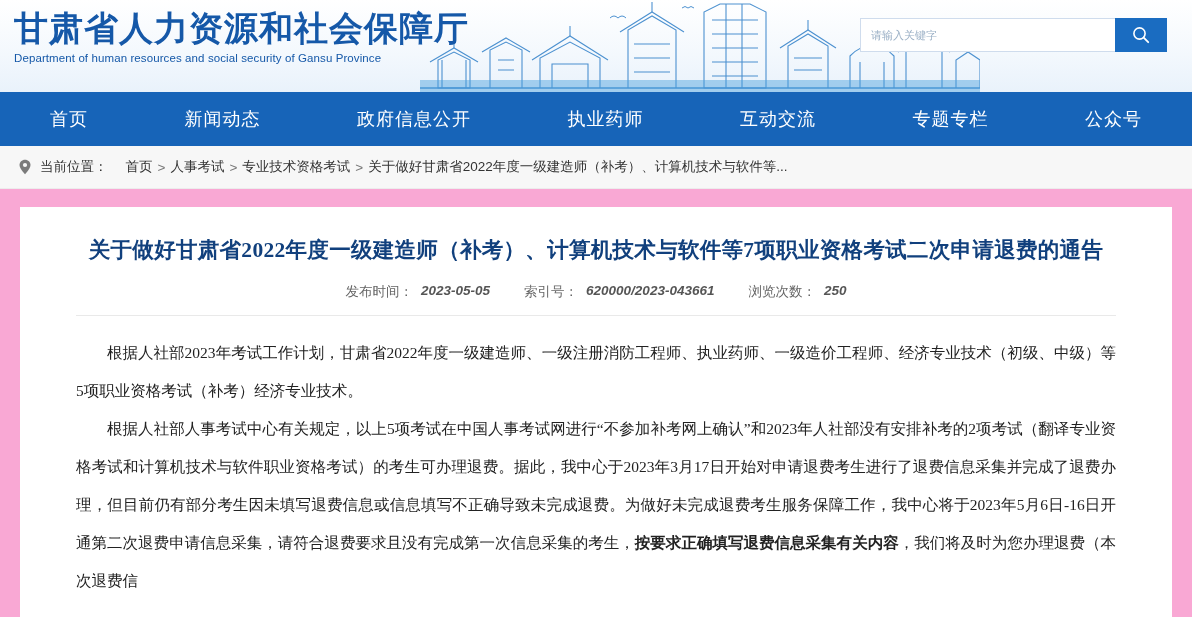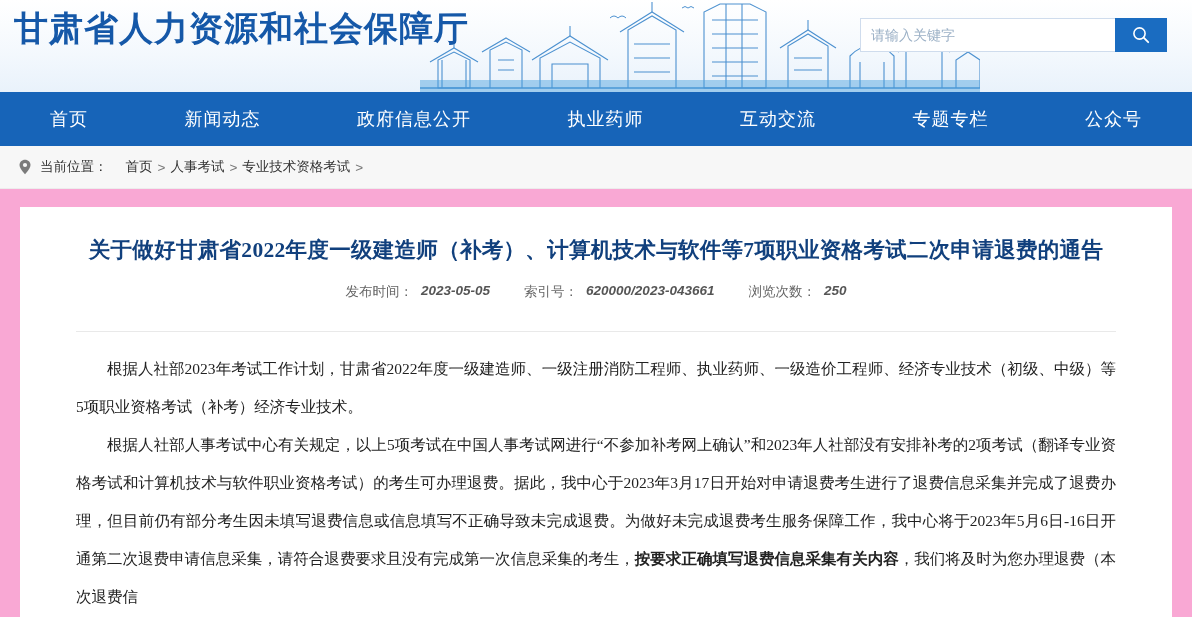--- a/index.html
+++ b/index.html
@@ -60,21 +60,21 @@
     z-index: 4;
   }
   .search-input {
     width: 255px;
     height: 34px;
     box-sizing: border-box;
     border: 1px solid #cfdced;
     border-right: none;
     background: #fff;
     padding: 0 10px;
-    font-size: 14px;
+    font-size: 11px;
     color: #333;
     outline: none;
     font-family: "Liberation Sans", sans-serif;
   }
   .search-input::placeholder { color: #9bb0c6; }
   .search-btn {
     width: 52px;
     height: 34px;
     background: #1a6cc1;
     border: none;
@@ -151,21 +151,21 @@
     line-height: 34px;
     font-family: "Liberation Serif", serif;
     letter-spacing: 0.3px;
   }
   .meta {
     display: flex;
     justify-content: center;
     align-items: center;
     gap: 34px;
     margin-top: 16px;
-    padding-bottom: 30px;
+    padding-bottom: 14px;
     border-bottom: 1px solid #e9e9e9;
     font-size: 13.5px;
     color: #666;
   }
   .meta-item { display: inline-flex; gap: 8px; }
   .meta-val { color: #555; font-style: italic; font-weight: bold; }
   .content {
     margin-top: 18px;
     font-size: 15.5px;
     line-height: 38px;
@@ -222,20 +222,21 @@
       <path d="M190 18 q4 -4 8 0 q4 -4 8 0" stroke-width="1"></path>
       <path d="M262 8 q3 -3 6 0 q3 -3 6 0" stroke-width="1"></path>
     </g>
     <g fill="#49a0dd" opacity="0.45">
       <path d="M0 80 L560 80 L560 92 L0 92 Z"></path>
     </g>
   </svg>
 
   <div class="header-left">
     <div class="site-title-cn">甘肃省人力资源和社会保障厅</div>
+    <div class="site-title-en">Department of human resources and social security of Gansu Province</div>
   </div>
 
   <div class="search-wrap">
     <input class="search-input" type="text" placeholder="请输入关键字" value="" style="">
     <button class="search-btn">
       <svg width="20" height="20" viewBox="0 0 20 20">
         <circle cx="8.5" cy="8.5" r="5.6" fill="none" stroke="#ffffff" stroke-width="1.6"></circle>
         <line x1="12.7" y1="12.7" x2="17.2" y2="17.2" stroke="#ffffff" stroke-width="1.8" stroke-linecap="round"></line>
       </svg>
     </button>
@@ -261,20 +262,21 @@
       <circle cx="7" cy="6" r="2.1" fill="#f7f7f7"></circle>
     </svg>
   </span>
   <span class="crumb-label">当前位置：</span>
   <span class="crumb-link">首页</span>
   <span class="crumb-sep">&gt;</span>
   <span class="crumb-link">人事考试</span>
   <span class="crumb-sep">&gt;</span>
   <span class="crumb-link">专业技术资格考试</span>
   <span class="crumb-sep">&gt;</span>
+  <span class="crumb-tail">关于做好甘肃省2022年度一级建造师（补考）、计算机技术与软件等...</span>
 </div>
 
 <div class="page-body">
   <div class="article">
     <div class="article-title">关于做好甘肃省2022年度一级建造师（补考）、计算机技术与软件等7项职业资格考试二次申请退费的通告</div>
 
     <div class="meta">
       <span class="meta-item">
         <span>发布时间：</span>
         <span class="meta-val">2023-05-05</span>

